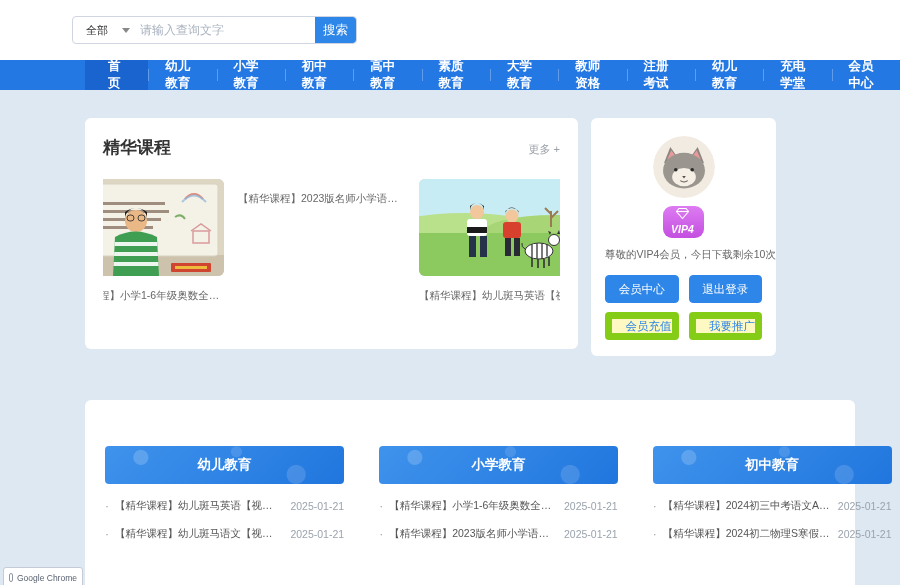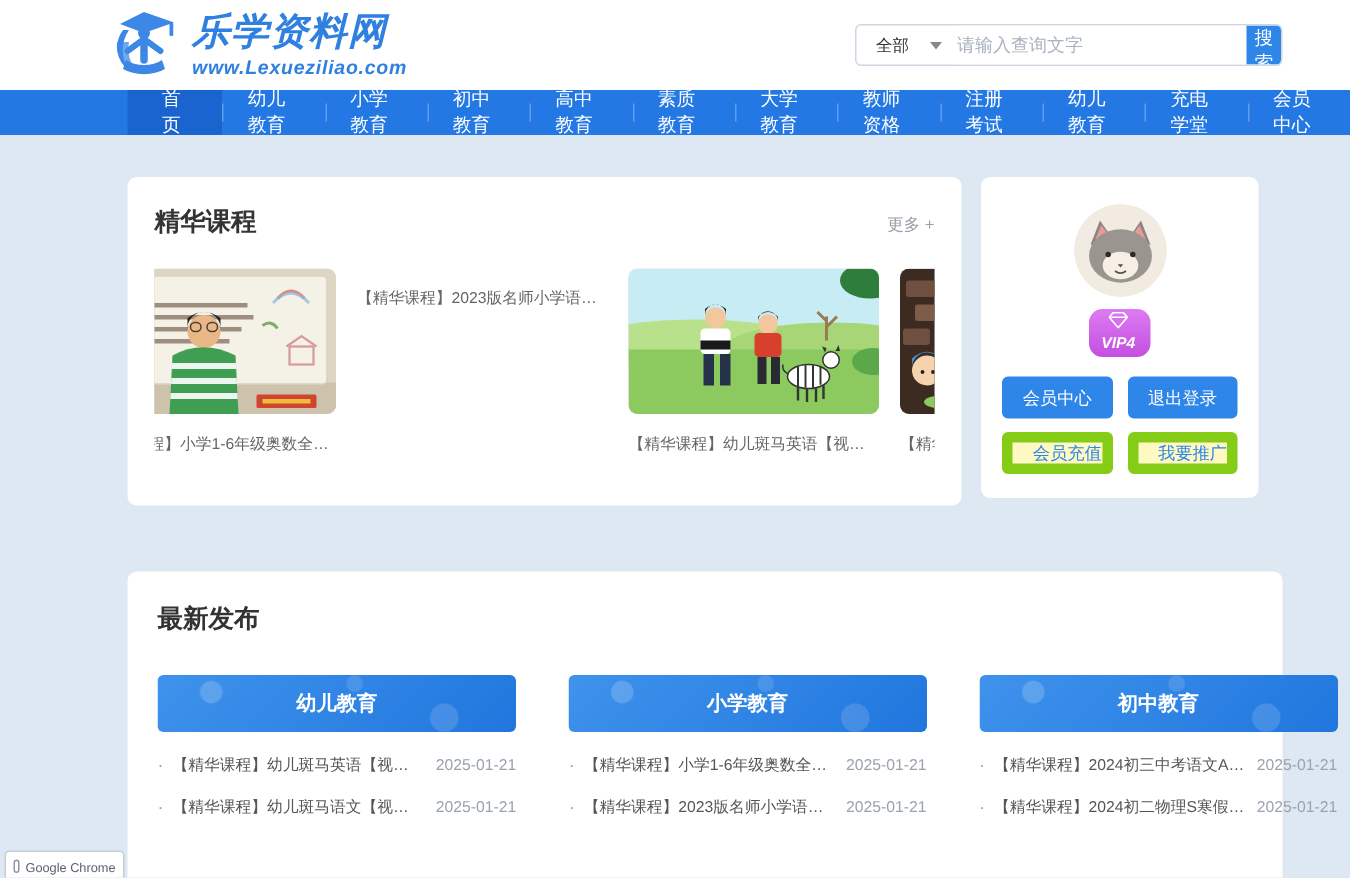--- a/index.html
+++ b/index.html
@@ -19,37 +19,37 @@
 
   .searchbox { display:flex; align-items:stretch; width:285px; height:28px;
                background:#fff; border:1px solid #cfd6e2; border-radius:4px; overflow:hidden; }
   .search-cat { display:flex; align-items:center; gap:14px; padding:0 10px 0 13px;
                 font-size:11px; color:#333; cursor:pointer; }
   .chevron { width:0; height:0; border-left:4px solid transparent; border-right:4px solid transparent;
              border-top:5px solid #888; }
   .search-input { flex:1; border:none; outline:none; font-size:12px; color:#7f1d1d;
                   font-family:inherit; }
   .search-input::placeholder { color:#a9b2bf; }
-  .search-btn { width:23px; border:none; background:#2e86e8; color:#fff; font-size:12.5px;
+  .search-btn { width:41px; border:none; background:#2e86e8; color:#fff; font-size:12.5px;
                 cursor:pointer; font-family:inherit; border-radius:0 3px 3px 0; }
 
   
   .navbar { height:30px; background:#2478e4; }
   .nav-inner { display:flex; height:30px; margin-left:85px; }
   .nav-item { position:relative; display:flex; align-items:center; padding:0 17px;
-              color:#fff; font-size:12.5px; font-weight:normal; text-decoration:none; cursor:pointer; }
+              color:#fff; font-size:12.5px; font-weight:bold; text-decoration:none; cursor:pointer; }
   .nav-item.active { background:#1a64cf; padding:0 23px; }
   .nav-item + .nav-item::before { content:""; position:absolute; left:0; top:9px; width:1px;
               height:12px; background:rgba(255,255,255,.28); }
 
   
   .content { margin:28px 0 0 85px; width:770px; display:flex; gap:13px; align-items:flex-start; }
   .panel { background:#fff; border-radius:6px; }
 
-  .featured { width:556px; padding:18px 18px 34px; }
+  .featured { width:493px; padding:18px 18px 46px; }
   .panel-head { display:flex; justify-content:space-between; align-items:baseline; }
   .panel-title { font-size:17px; font-weight:bold; color:#333; }
   .more-link { font-size:11px; color:#9aa0a8; text-decoration:none; cursor:pointer;margin-left:16px; }
 
   .carousel { margin-top:20px; overflow:hidden; }
   .car-track { display:flex; gap:14px; margin-left:-46px; }
   .card { width:167px; flex:0 0 167px; cursor:pointer; }
   .thumb { width:167px; height:97px; border-radius:6px; overflow:hidden; background:#ccc; }
   .thumb svg { display:block; width:100%; height:100%; }
   .card-caption { margin-top:13px; font-size:10.5px; color:#666; white-space:nowrap;
@@ -93,38 +93,20 @@
   .chrome-bar { position:absolute; left:3px; bottom:-3px; width:80px; height:21px;
                 background:#fff; border:1px solid #c6ccd6; border-radius:3px;
                 display:flex; align-items:center; gap:4px; padding:0 5px; cursor:pointer; }
   .chrome-bar .mini-icon { width:9px; height:9px; border:1px solid #8f97a3; border-radius:2px; }
   .chrome-bar span { font-size:8.5px; color:#5a6270; white-space:nowrap; }
 </style>
 </head>
 <body>
 
 <div class="header">
-  <div class="logo">
-    <span>
-      <svg width="48" height="44" viewBox="0 0 48 44">
-        <path d="M6 22 a18 18 0 0 0 14 20 a22 22 0 0 1 -6 -20 z" fill="#6fa9ed"></path>
-        <path d="M10 14 a19 19 0 0 0 4 27 a24 24 0 0 1 0 -27 z" fill="#3d87e6"></path>
-        <path d="M24 2 L44 9 L24 16 L8 10 z" fill="#3d87e6"></path>
-        <rect x="41" y="9" width="2.5" height="9" rx="1" fill="#3d87e6"></rect>
-        <circle cx="24" cy="16" r="4" fill="#3d87e6"></circle>
-        <path d="M24 20 L13 28 M24 20 L35 28" stroke="#3d87e6" stroke-width="4" stroke-linecap="round"></path>
-        <path d="M24 20 L24 34" stroke="#3d87e6" stroke-width="5" stroke-linecap="round"></path>
-        <path d="M12 34 a16 10 0 0 0 24 0 l2 6 a20 12 0 0 1 -28 0 z" fill="#3d87e6"></path>
-      </svg>
-    </span>
-    <span class="logo-text">
-      <div class="logo-title">乐学资料网</div>
-      <div class="logo-sub">www.Lexueziliao.com</div>
-    </span>
-  </div>
 
   <div class="searchbox">
     <div class="search-cat">
       <span>全部</span>
       <span class="chevron"></span>
     </div>
     <input class="search-input" type="text" placeholder="请输入查询文字" style="">
     <button class="search-btn">搜索</button>
   </div>
 </div>
@@ -276,31 +258,31 @@
     </div>
     <div>
       <span class="vip-badge">
         <svg width="13" height="11" viewBox="0 0 13 11">
           <path d="M3 0.5 h7 l2.5 3 -6 7 -6 -7 z" fill="none" stroke="#fff" stroke-width="1.1"></path>
           <path d="M0.5 3.5 h12" stroke="#fff" stroke-width="1.1"></path>
         </svg>
         <span>VIP4</span>
       </span>
     </div>
+    <div class="profile-status">尊敬的VIP4会员，今日下载剩余10次</div>
     <div class="btn-grid">
       <button class="pbtn solid">会员中心</button>
       <button class="pbtn solid">退出登录</button>
       <button class="pbtn ghost">会员充值</button>
       <button class="pbtn ghost">我要推广</button>
     </div>
   </div>
 </div>
 
 <div class="panel latest">
-  <div class="panel-title">最新发布</div>
   <div class="columns">
 
     <div class="col">
       <div class="cat-banner">
         <span>幼儿教育</span>
       </div>
       <ul class="news-list">
         <li class="news-item">
           <span class="bullet">·</span>
           <a class="news-title">【精华课程】幼儿斑马英语【视频151.2…</a>

